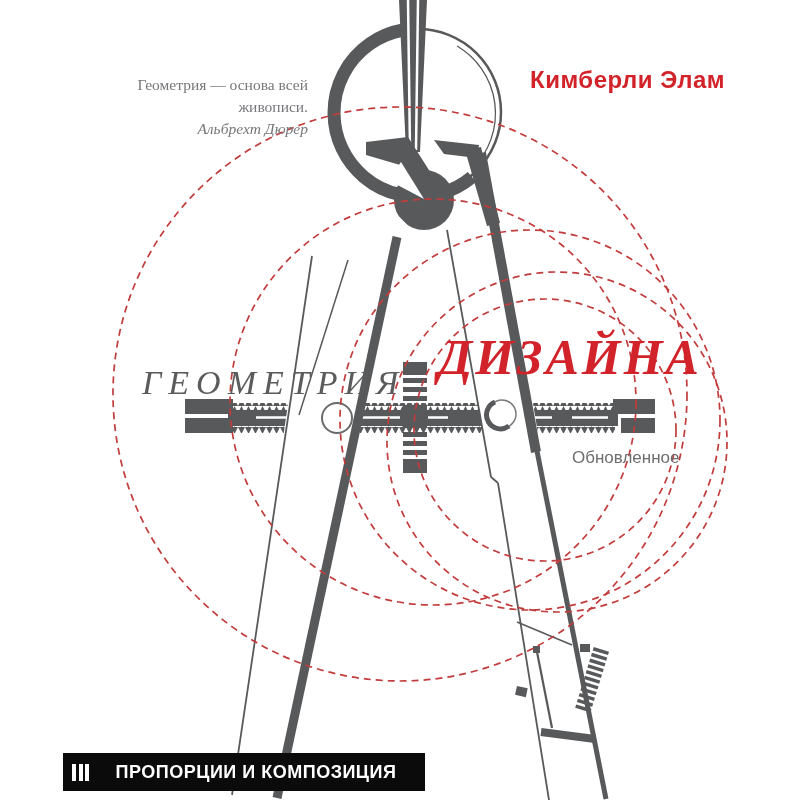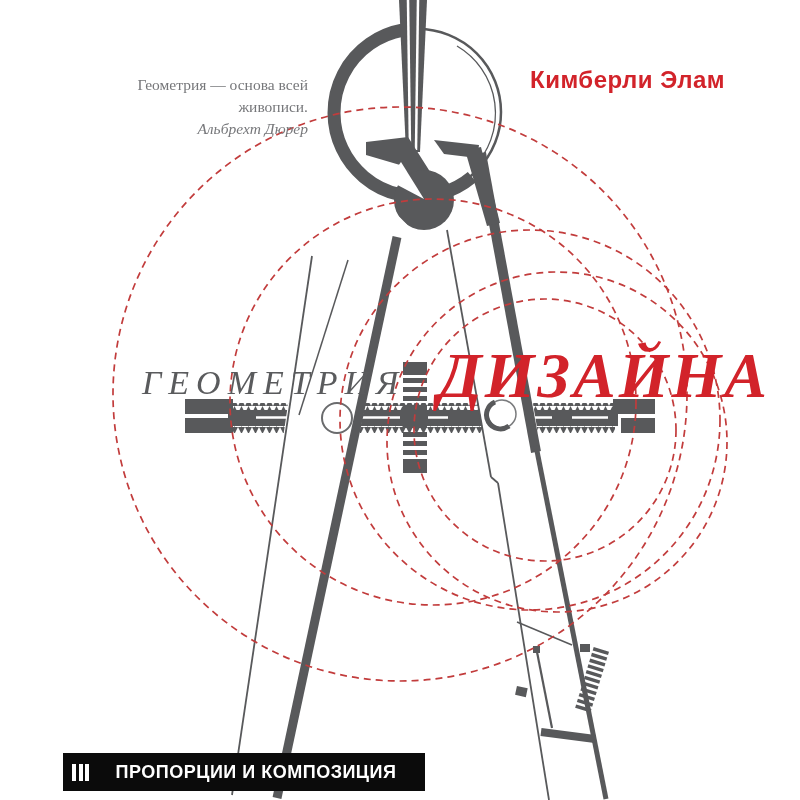--- a/index.html
+++ b/index.html
@@ -16,22 +16,22 @@
   .quote .attr{font-style:italic;}
   .author{
     left:530px;top:66px;font-size:24px;font-weight:bold;color:#d2232a;letter-spacing:.5px;
   }
   .title-gray{
     left:142px;top:356px;
     font-family:"Liberation Serif",serif;font-style:italic;font-size:34px;
     color:#5a5b5d;letter-spacing:7px;white-space:nowrap;margin-top:8px;
   }
   .title-red{
-    left:438px;top:339px;
-    font-family:"Liberation Serif",serif;font-style:italic;font-weight:bold;font-size:64px;
+    left:438px;top:328px;
+    font-family:"Liberation Serif",serif;font-style:italic;font-weight:bold;font-size:50px;
     color:#d2232a;letter-spacing:3px;white-space:nowrap;
   }
   .edition{
     left:572px;top:447px;font-size:17px;line-height:22px;color:#6d6e70;
   }
   .footer-bar{
     position:absolute;z-index:2;left:63px;top:753px;width:362px;height:38px;
     background:#0b0b0b;display:flex;align-items:center;
   }
   .pub-logo{display:flex;gap:2.5px;margin-left:9px;}
@@ -155,20 +155,21 @@
 
   <div class="txt quote">
     <div>Геометрия — основа всей живописи.</div>
     <div class="attr">Альбрехт Дюрер</div>
   </div>
 
   <div class="txt title-gray">ГЕОМЕТРИЯ</div>
   <div class="txt title-red">ДИЗАЙНА</div>
 
   <div class="txt edition">
+    <div>Обновленное</div>
   </div>
 
   <div class="footer-bar">
     <div class="pub-logo" title="III">
       <i></i>
         <i></i>
         <i></i>
     </div>
     <div class="series">ПРОПОРЦИИ И КОМПОЗИЦИЯ</div>
   </div>

